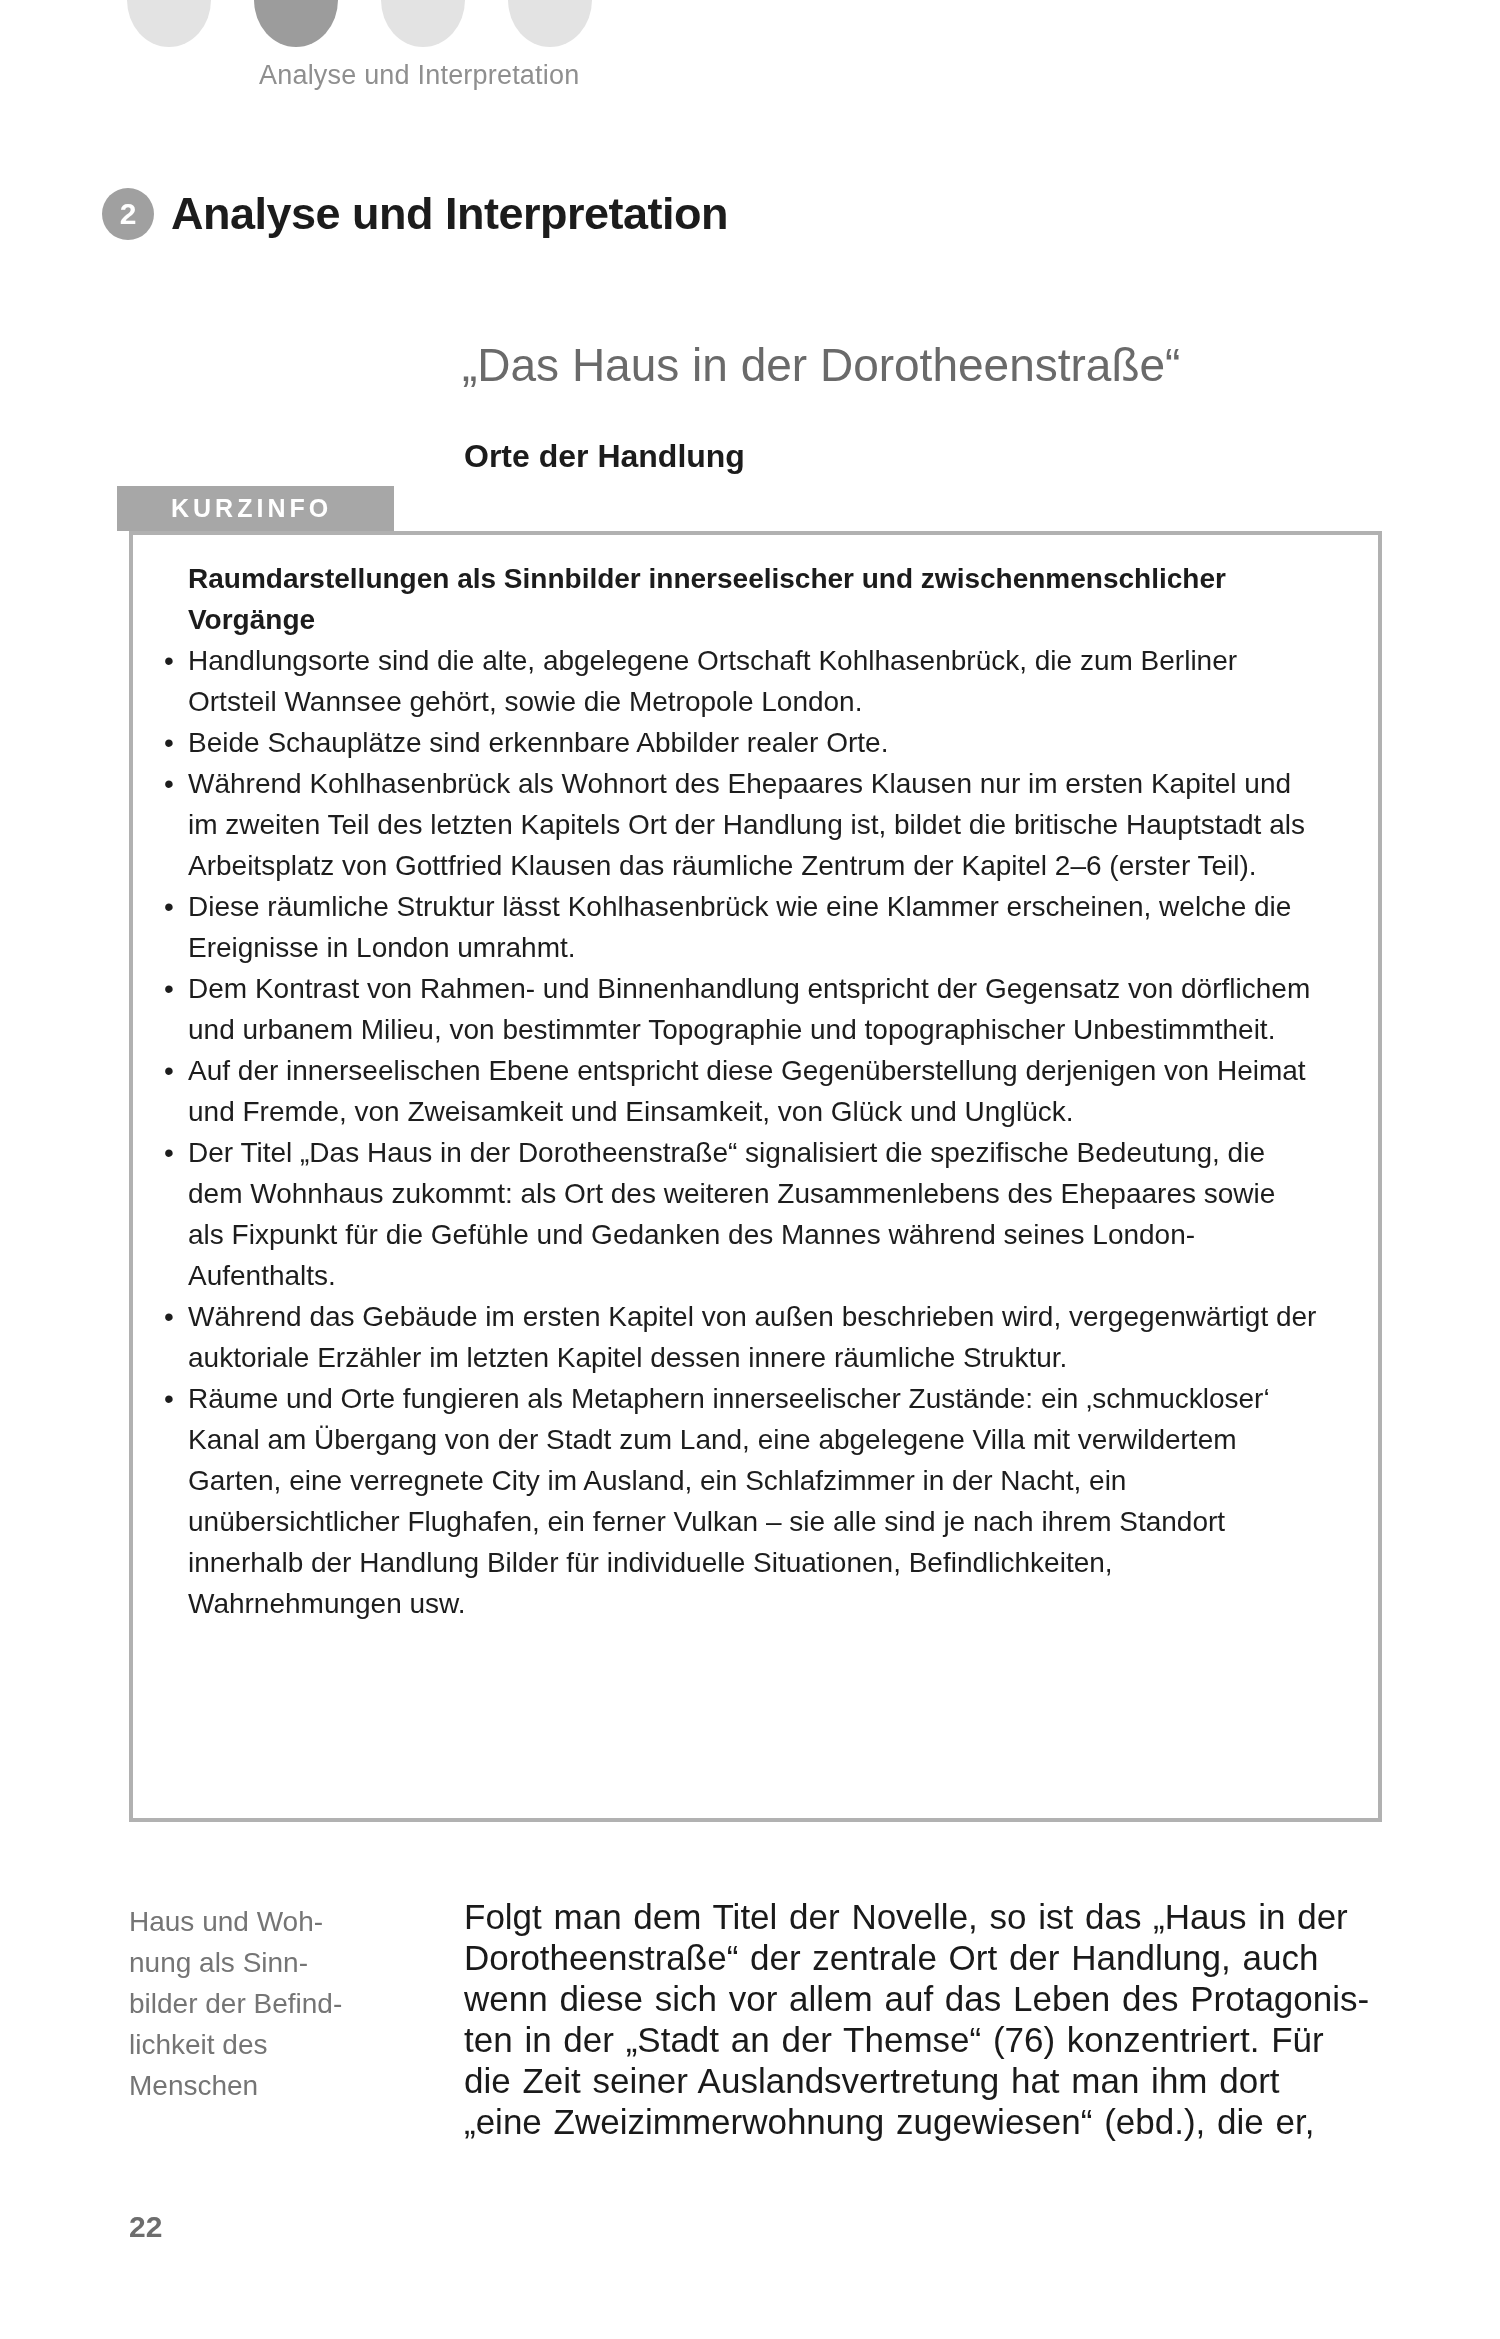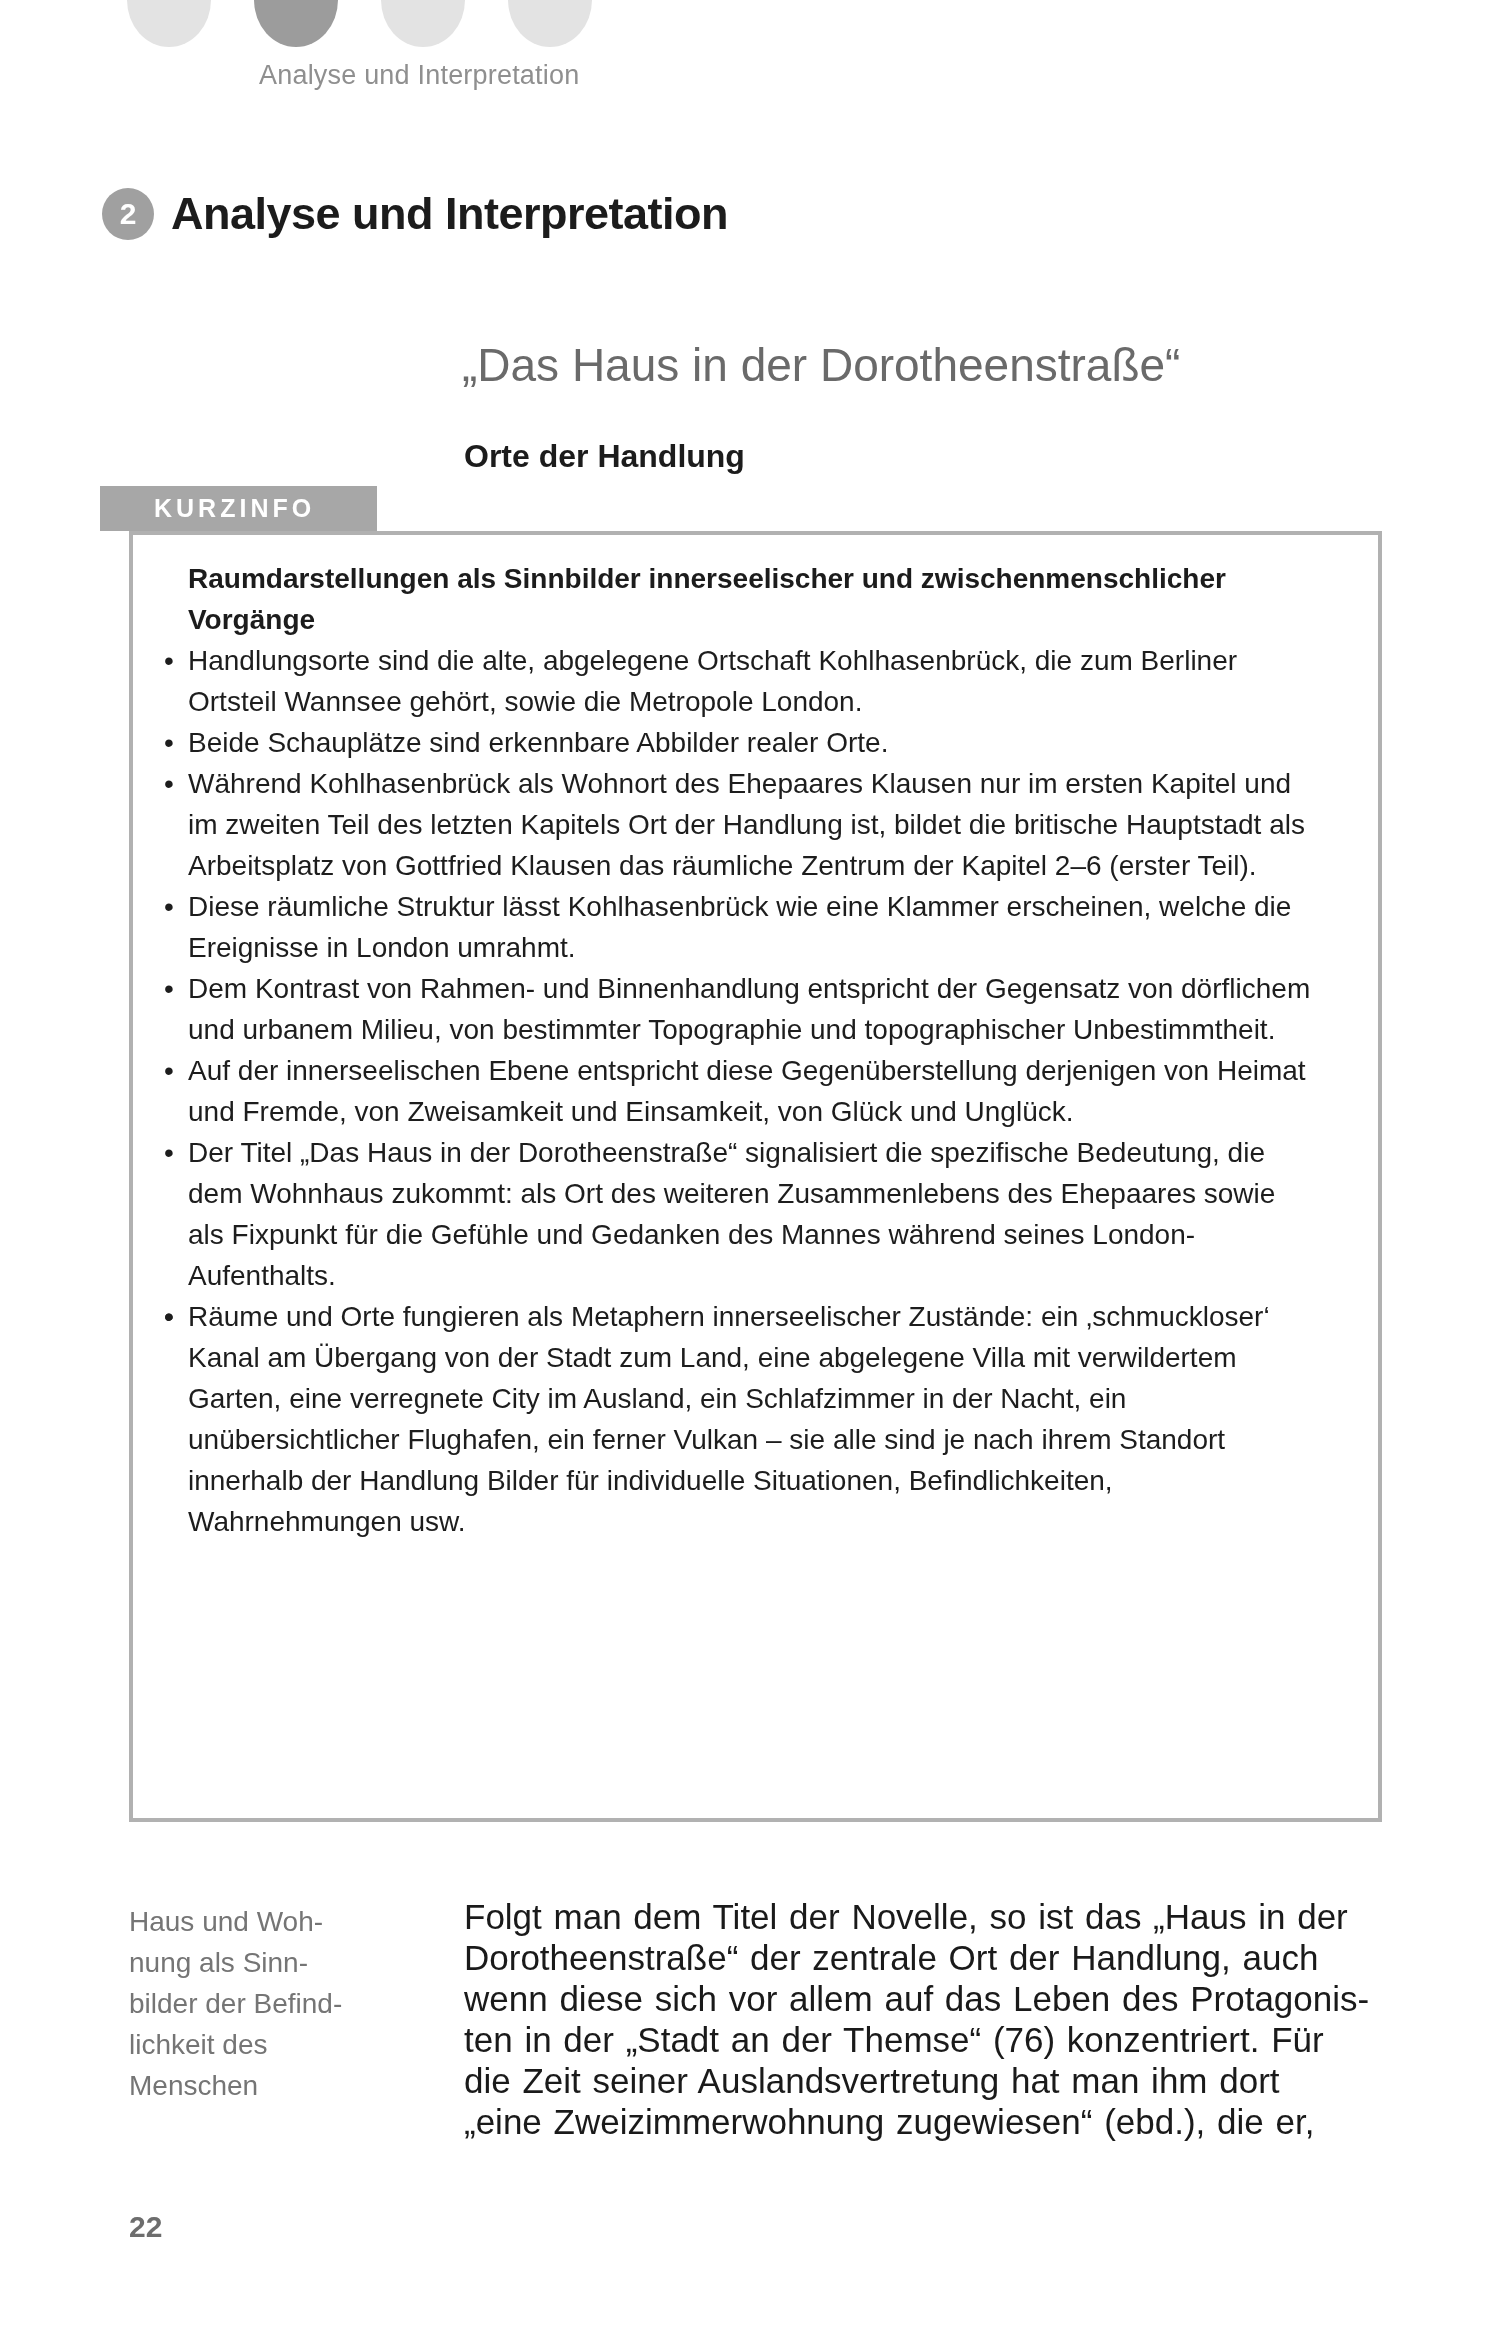--- a/index.html
+++ b/index.html
@@ -41,21 +41,21 @@
   .subtitle{
     position:absolute;left:450px;top:338px;
     font-size:46px;color:#6a6a6a;
   }
   .section-heading{
     position:absolute;left:452px;top:438px;margin:0;
     font-size:32px;font-weight:bold;color:#1c1c1c;text-align:center;
   }
 
   .kurzinfo-tab{
-    position:absolute;left:88px;top:486px;
+    position:absolute;left:105px;top:486px;
     width:277px;height:45px;box-sizing:border-box;
     background:#a7a7a7;color:#ffffff;
     font-size:25px;font-weight:bold;letter-spacing:4px;
     line-height:45px;padding-left:54px;
   }
   .kurzinfo-box{
     position:absolute;left:117px;top:531px;
     width:1253px;min-height:1291px;box-sizing:border-box;
     border:4px solid #b1b1b1;background:#ffffff;
     padding:23px 60px 11px 29px;
@@ -118,21 +118,21 @@
   <div class="kurzinfo-box">
     <p class="box-heading">Raumdarstellungen als Sinnbilder innerseelischer und zwischenmenschlicher Vorgänge</p>
     <ul>
         <li><span class="marker">•</span><span>Handlungsorte sind die alte, abgelegene Ortschaft Kohlhasenbrück, die zum Berliner Ortsteil Wannsee gehört, sowie die Metropole London.</span></li>
         <li><span class="marker">•</span><span>Beide Schauplätze sind erkennbare Abbilder realer Orte.</span></li>
         <li><span class="marker">•</span><span>Während Kohlhasenbrück als Wohnort des Ehepaares Klausen nur im ersten Kapitel und im zweiten Teil des letzten Kapitels Ort der Handlung ist, bildet die britische Hauptstadt als Arbeitsplatz von Gottfried Klausen das räumliche Zentrum der Kapitel 2–6 (erster Teil).</span></li>
         <li><span class="marker">•</span><span>Diese räumliche Struktur lässt Kohlhasenbrück wie eine Klammer erscheinen, welche die Ereignisse in London umrahmt.</span></li>
         <li><span class="marker">•</span><span>Dem Kontrast von Rahmen- und Binnenhandlung entspricht der Gegensatz von dörflichem und urbanem Milieu, von bestimmter Topographie und topographischer Unbestimmtheit.</span></li>
         <li><span class="marker">•</span><span>Auf der innerseelischen Ebene entspricht diese Gegenüberstellung derjenigen von Heimat und Fremde, von Zweisamkeit und Einsamkeit, von Glück und Unglück.</span></li>
         <li><span class="marker">•</span><span>Der Titel „Das Haus in der Dorotheenstraße“ signalisiert die spezifische Bedeutung, die dem Wohnhaus zukommt: als Ort des weiteren Zusammenlebens des Ehepaares sowie als Fixpunkt für die Gefühle und Gedanken des Mannes während seines London-Aufenthalts.</span></li>
-        <li><span class="marker">•</span></li>
+        <li><span class="marker">•</span><span>Während das Gebäude im ersten Kapitel von außen beschrieben wird, vergegenwärtigt der auktoriale Erzähler im letzten Kapitel dessen innere räumliche Struktur.</span></li>
         <li><span class="marker">•</span><span>Räume und Orte fungieren als Metaphern innerseelischer Zustände: ein ‚schmuckloser‘ Kanal am Übergang von der Stadt zum Land, eine abgelegene Villa mit verwildertem Garten, eine verregnete City im Ausland, ein Schlafzimmer in der Nacht, ein unübersichtlicher Flughafen, ein ferner Vulkan – sie alle sind je nach ihrem Standort innerhalb der Handlung Bilder für individuelle Situationen, Befindlichkeiten, Wahrnehmungen usw.</span></li>
       </ul>
   </div>
 
   <div class="margin-note">Haus und Woh-
 nung als Sinn-
 bilder der Befind-
 lichkeit des
 Menschen</div>
 

